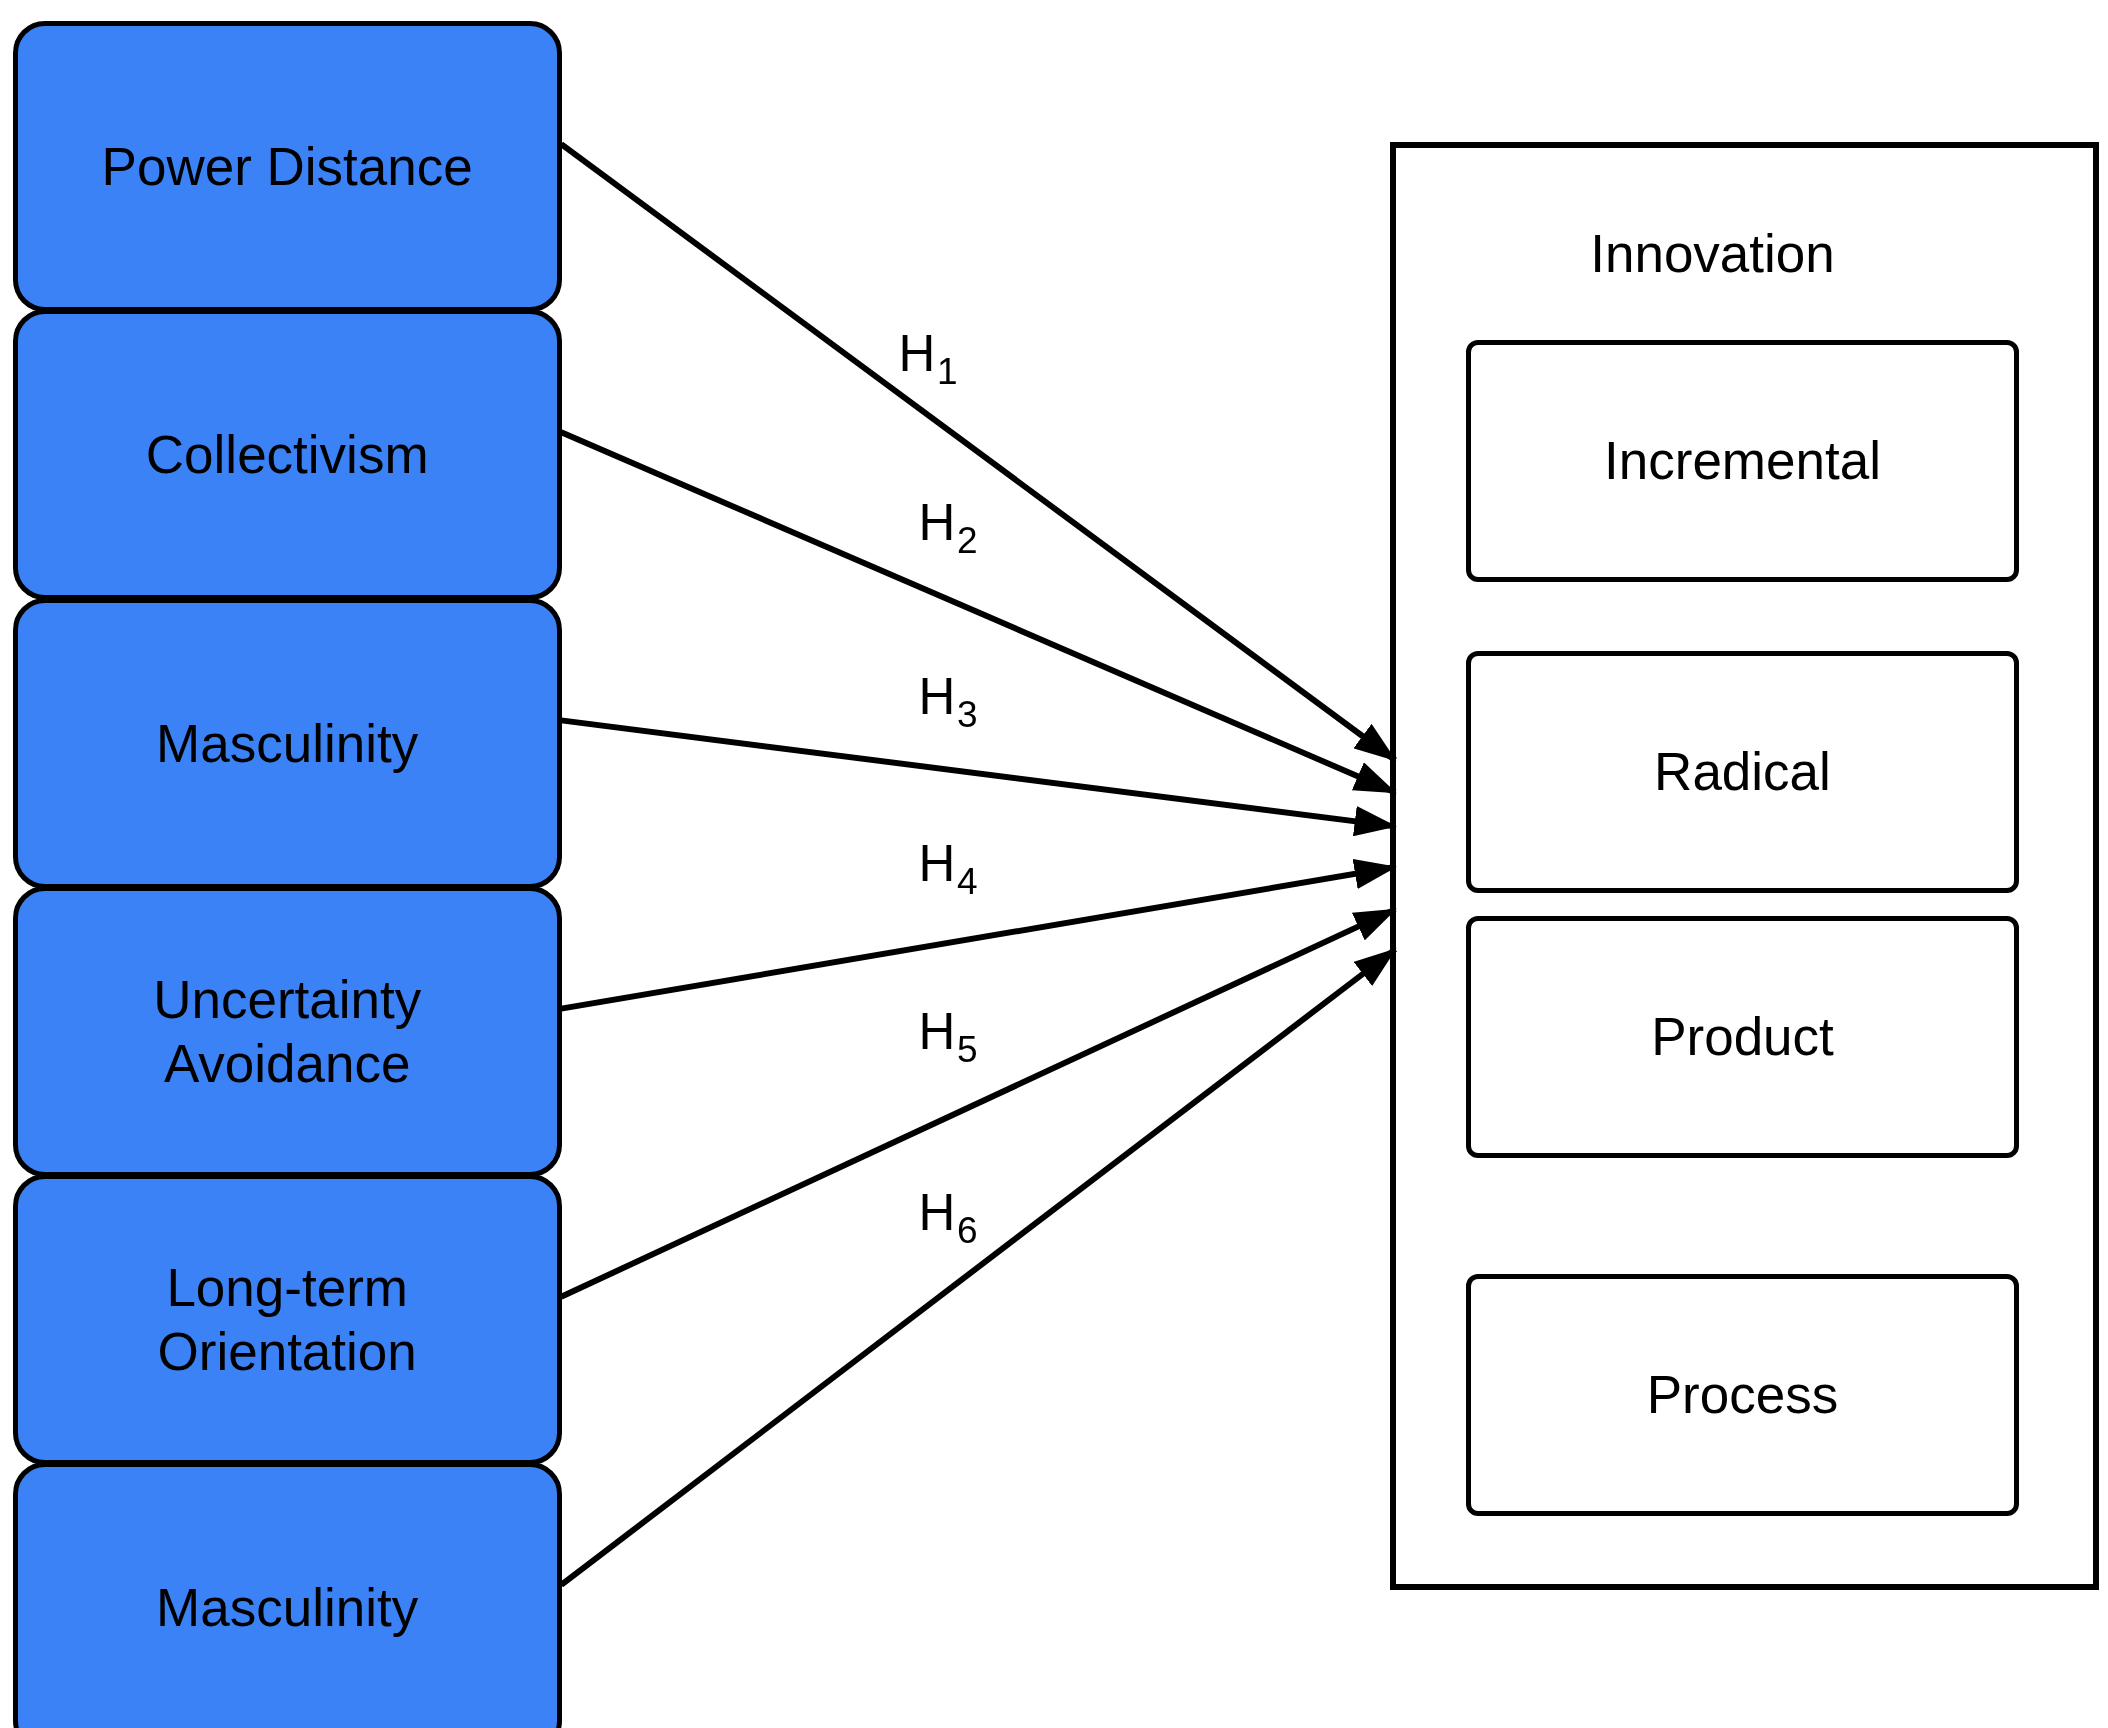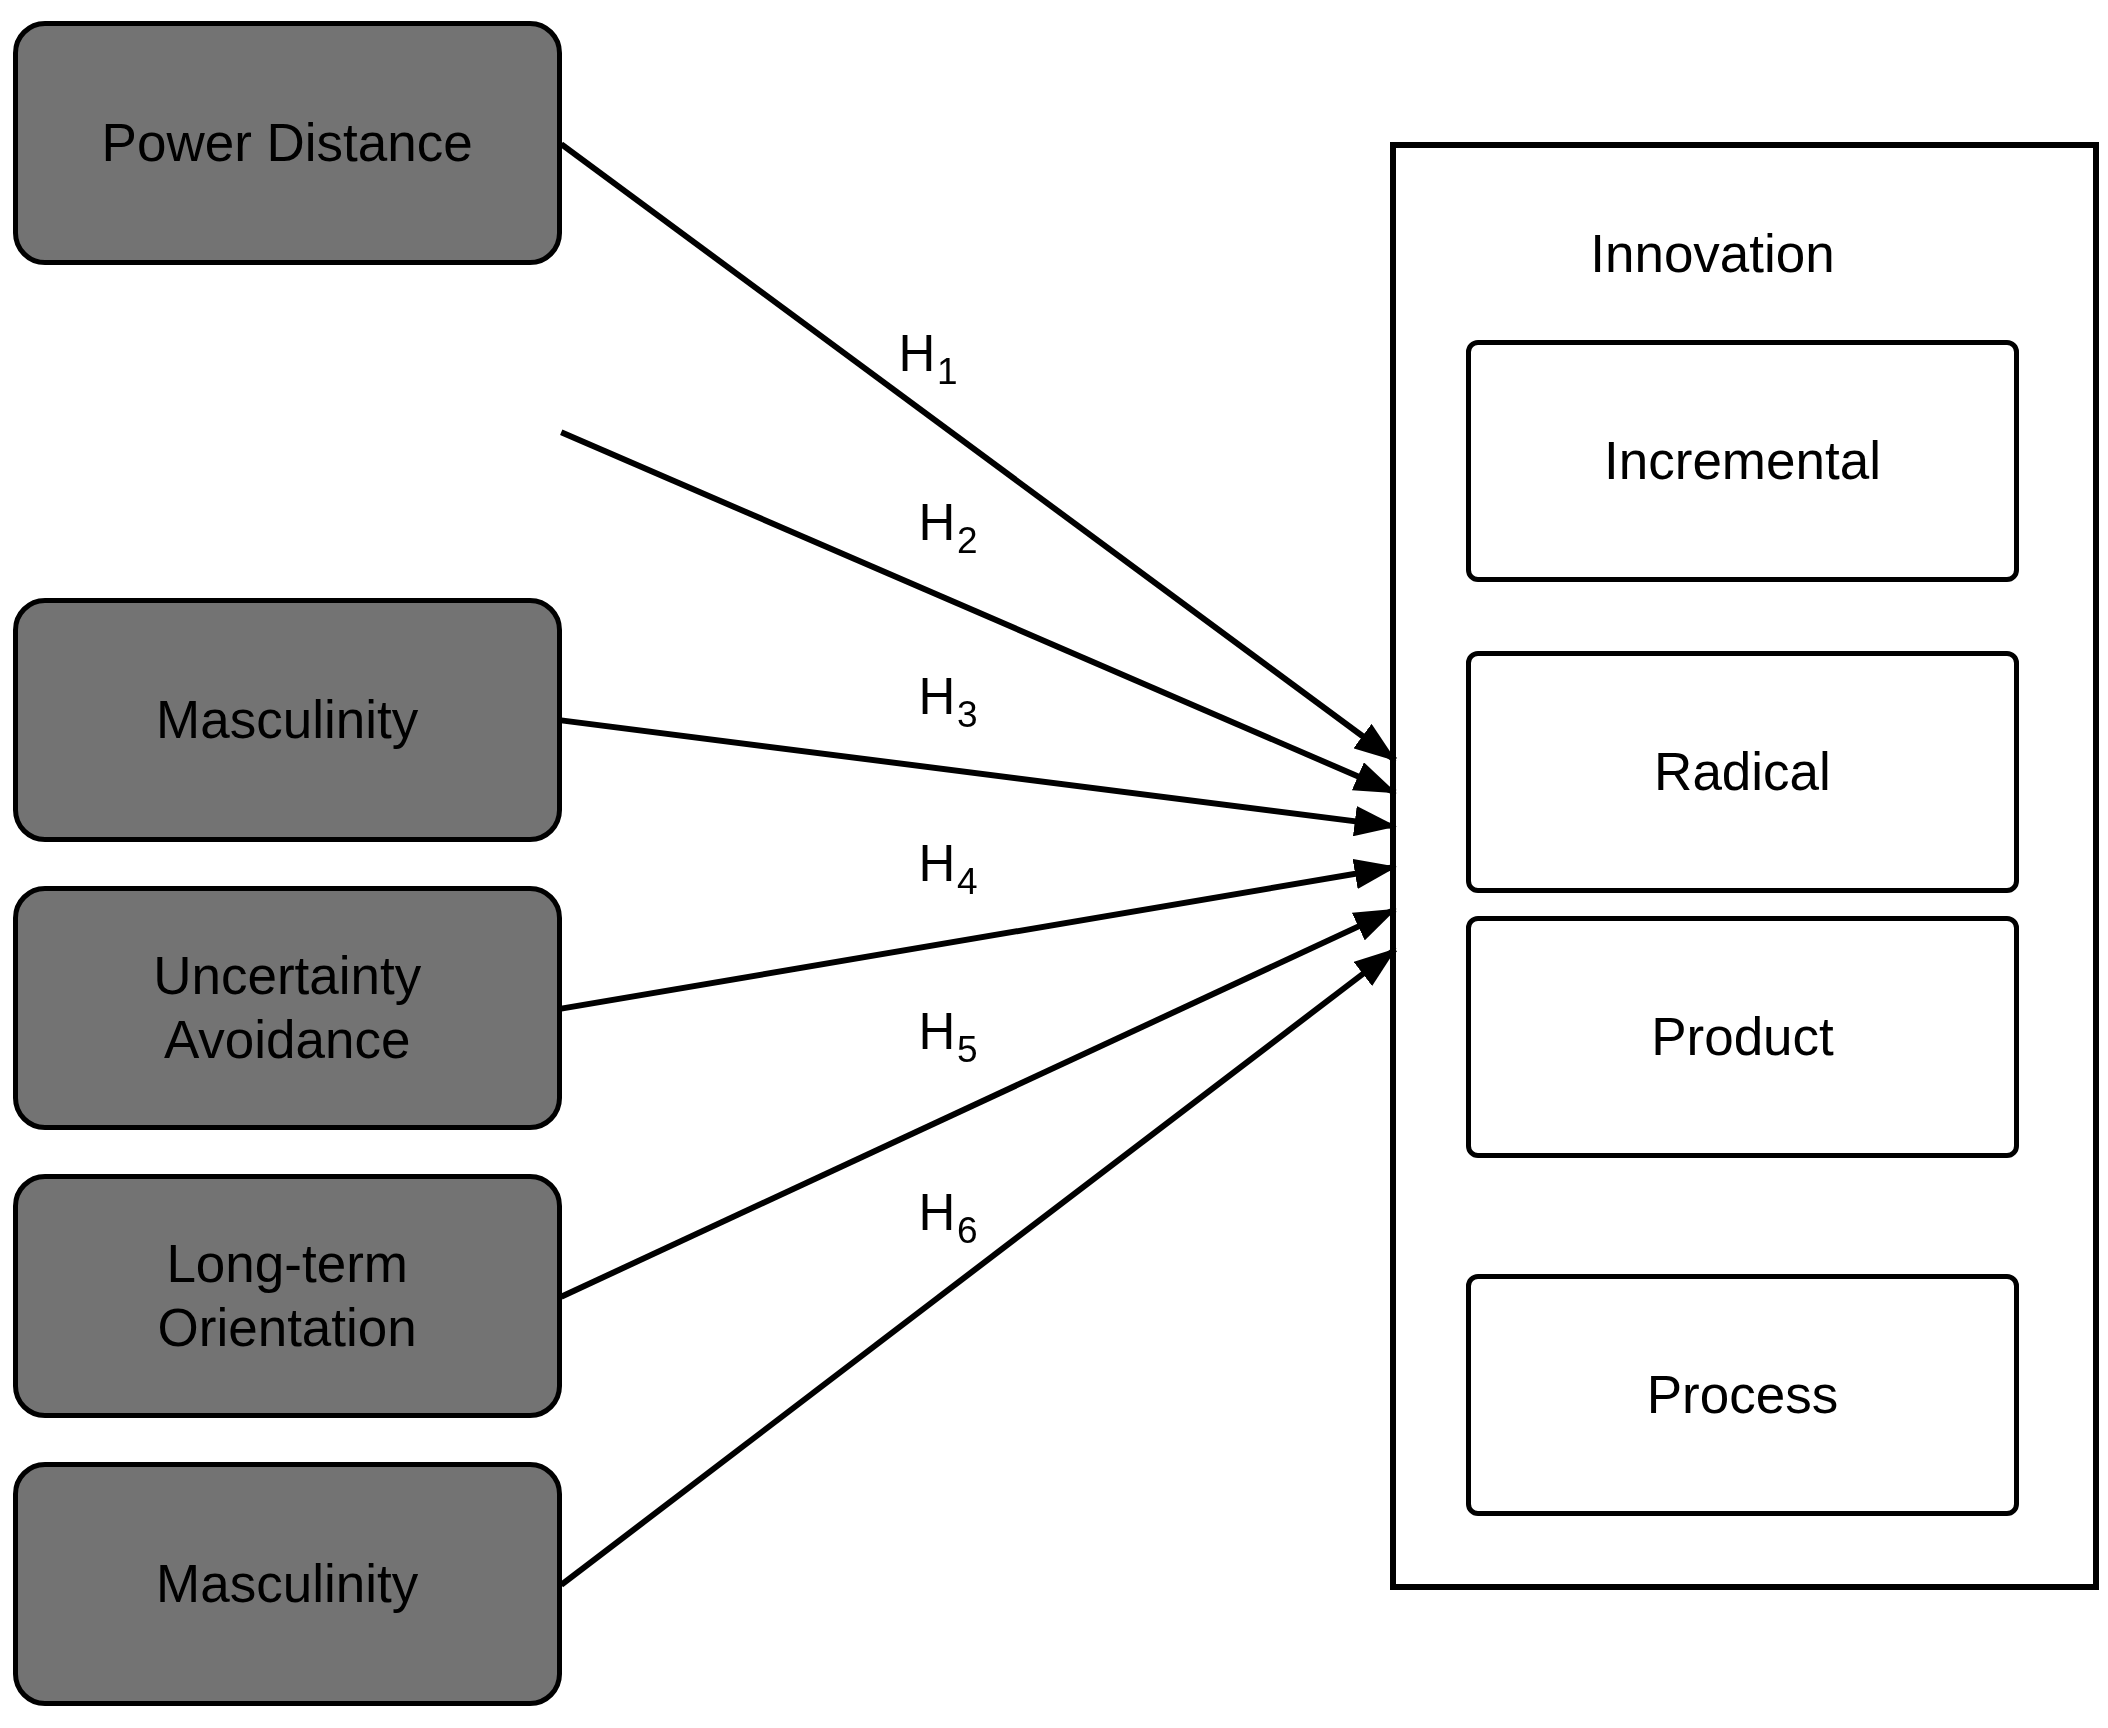--- a/index.html
+++ b/index.html
@@ -16,25 +16,25 @@
     position: absolute;
     left: 0; top: 0;
     width: 2109px; height: 1729px;
     z-index: 3;
     pointer-events: none;
   }
   .lbox {
     position: absolute;
     left: 12.7px;
     width: 549px;
-    height: 244px;
+    height: 291px;
     box-sizing: border-box;
     border: 5.1px solid #000000;
     border-radius: 32px;
-    background: #737373;
+    background: #3b82f6;
     display: flex;
     align-items: center;
     justify-content: center;
     text-align: center;
     font-size: 53px;
     line-height: 1.2;
     z-index: 2;
   }
   .lbox .lbl, .ibox .lbl { white-space: pre-line; }
   .container-rect {
@@ -105,20 +105,23 @@
     <line x1="662" y1="510" x2="1646" y2="935" stroke="#000000" stroke-width="7" marker-end="url(#ah)"></line>
     <line x1="662" y1="850" x2="1646" y2="975" stroke="#000000" stroke-width="7" marker-end="url(#ah)"></line>
     <line x1="662" y1="1190" x2="1646" y2="1023" stroke="#000000" stroke-width="7" marker-end="url(#ah)"></line>
     <line x1="662" y1="1530" x2="1646" y2="1073" stroke="#000000" stroke-width="7" marker-end="url(#ah)"></line>
     <line x1="662" y1="1870" x2="1646" y2="1120" stroke="#000000" stroke-width="7" marker-end="url(#ah)"></line>
   </svg>
 
   <div class="lbox" style="top:21px">
       <span class="lbl">Power Distance</span>
     </div>
+  <div class="lbox" style="top:309px">
+      <span class="lbl">Collectivism</span>
+    </div>
   <div class="lbox" style="top:886px">
       <span class="lbl">Uncertainty
 Avoidance</span>
     </div>
   <div class="lbox" style="top:598px">
       <span class="lbl">Masculinity</span>
     </div>
   <div class="lbox" style="top:1174px">
       <span class="lbl">Long-term
 Orientation</span>

